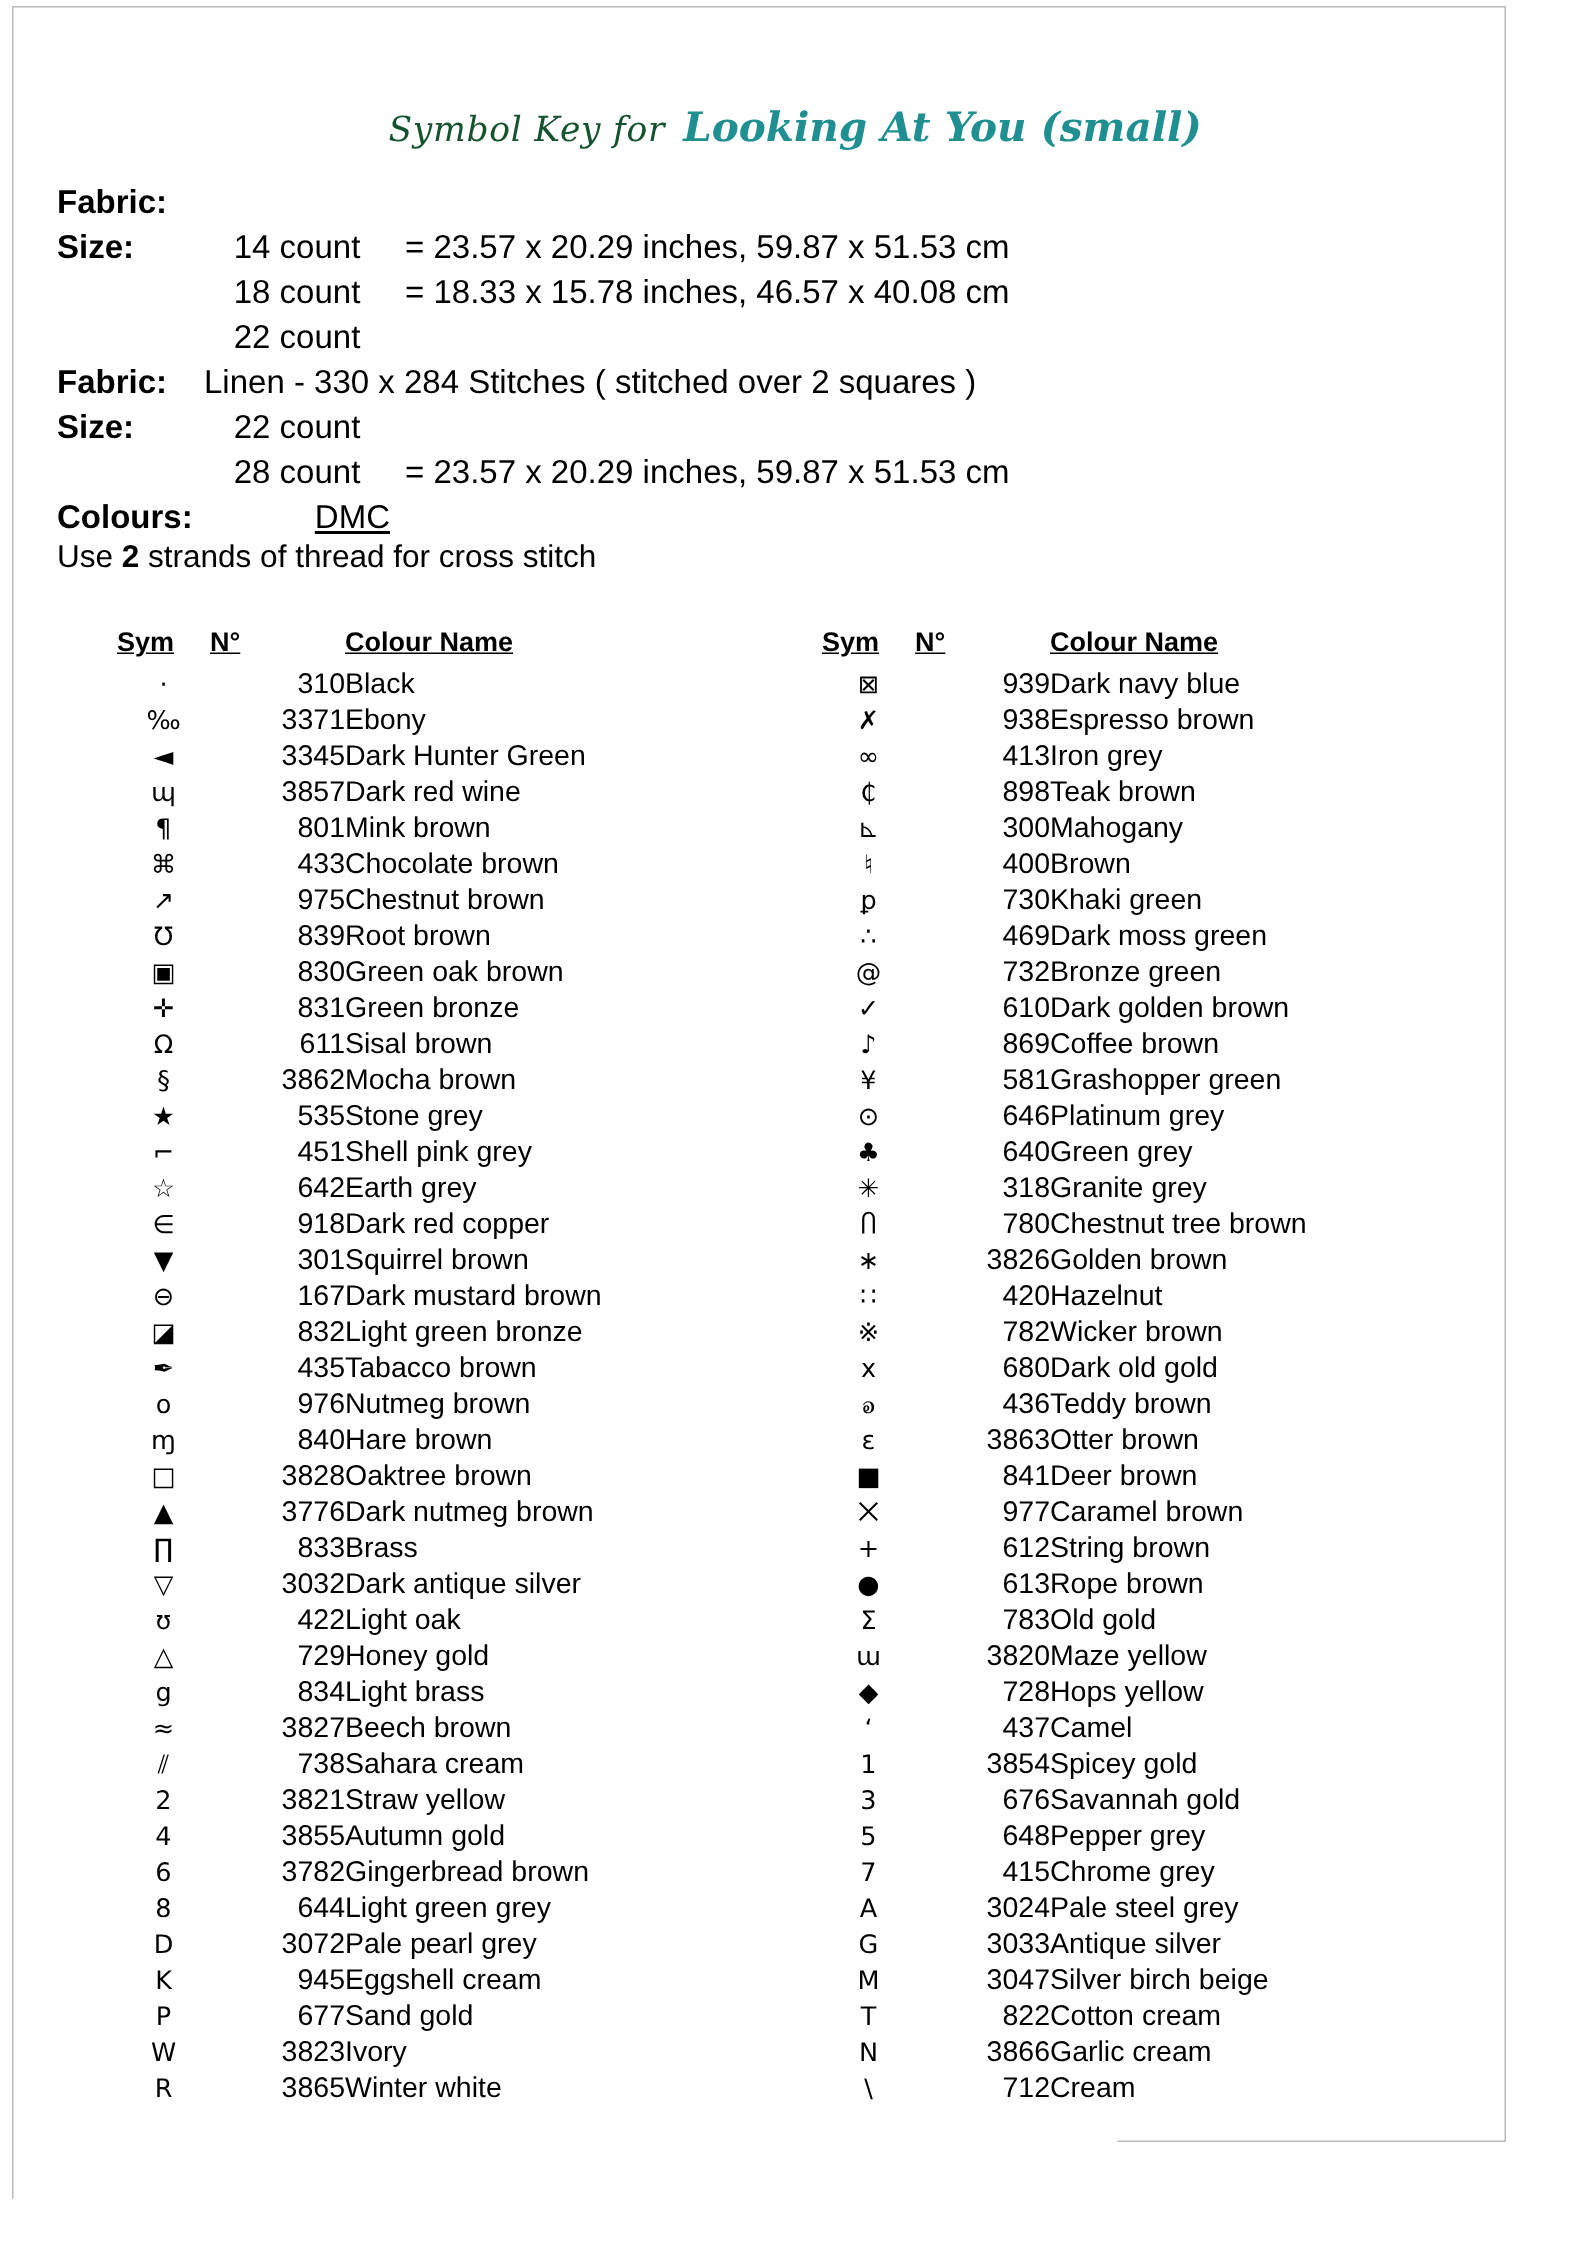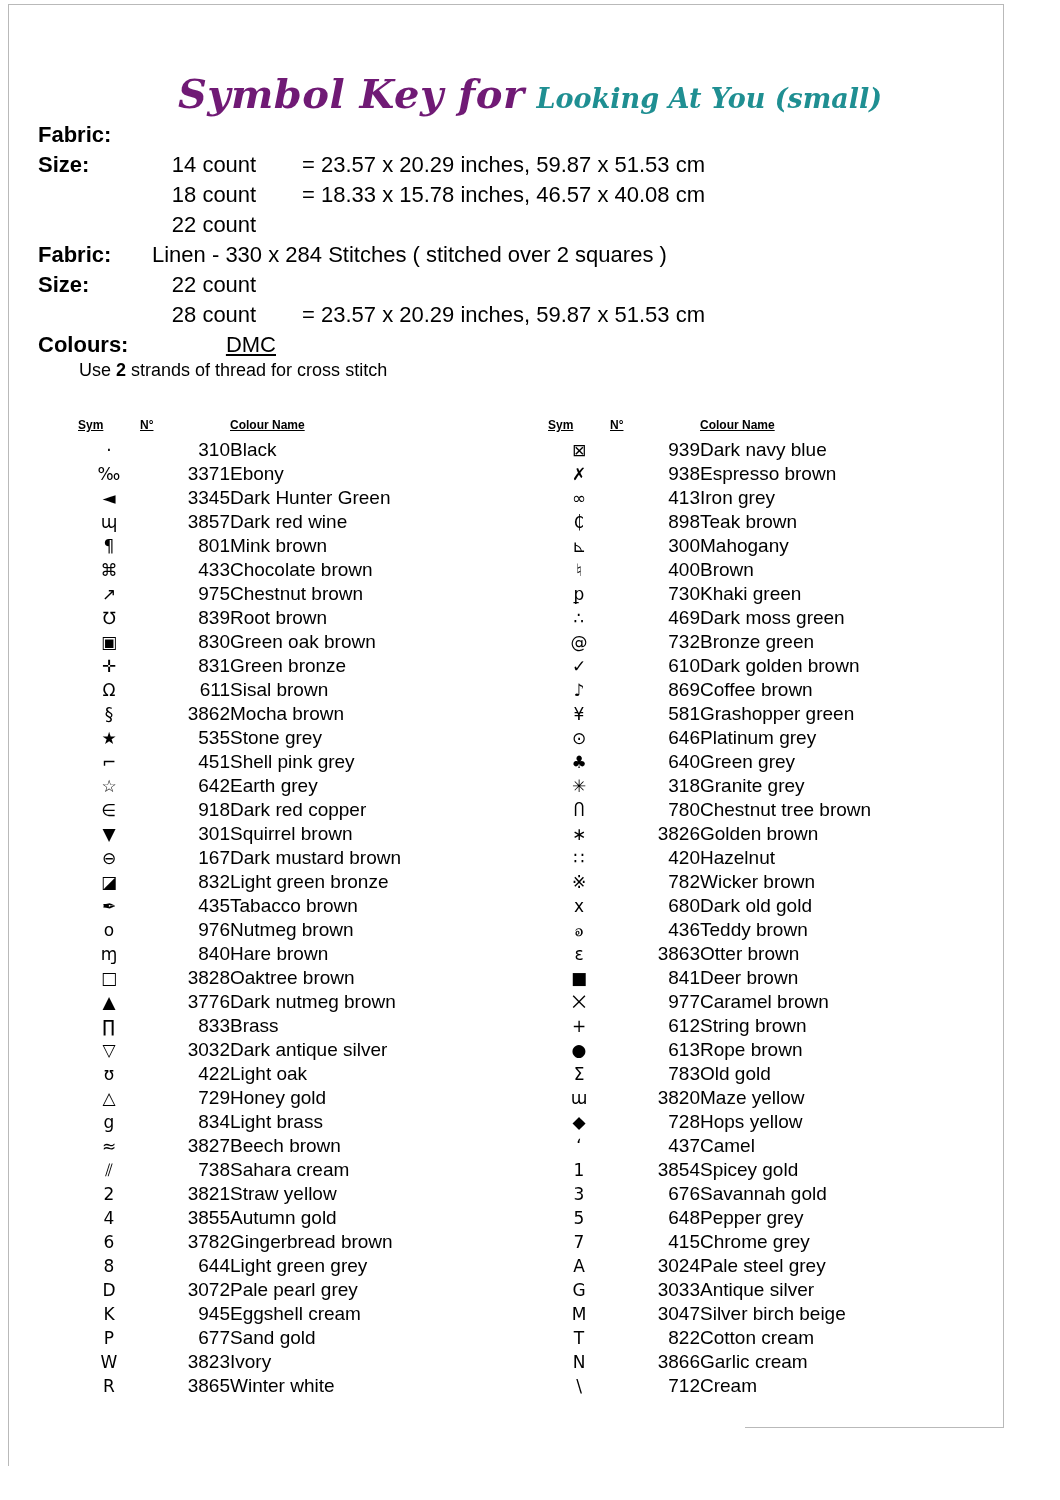--- a/index.html
+++ b/index.html
@@ -51,25 +51,25 @@
   
   .title-row {
     position: absolute;
     left: 0; top: 70px;
     width: 1060px;
     text-align: center;
     white-space: nowrap;
   }
   .title-main {
     font-family: "DejaVu Serif", serif;
-    font-weight: bold;
+    font-weight: normal;
     font-style: italic;
-    font-size: 40px;
+    font-size: 23px;
     letter-spacing: 0.5px;
-    color: #701a75;
+    color: #14532d;
   }
   .title-design {
     font-family: "DejaVu Serif", serif;
     font-weight: bold;
     font-style: italic;
     font-size: 27px;
     color: #1f8f92;
     margin-left: 12px;
   }
 
@@ -79,64 +79,62 @@
     left: 38px;
     top: 120px;
     width: 960px;
     font-size: 22px;
     line-height: 30px;
   }
   .info-line {
     display: flex;
     align-items: baseline;
     height: 30px;
-    gap: 16px;
   }
   .info-label {
     width: 98px;
     font-weight: bold;
     flex: 0 0 auto;
   }
   .info-indent {
     width: 134px;
     flex: 0 0 auto;
     text-align: center;
     padding-right: 10px;
     box-sizing: border-box;
   }
   .info-val {
     flex: 1 1 auto;
   }
   .strands {
     position: absolute;
     left: 38px;
     top: 360px;
-    font-size: 18px;
-    margin-left: 41px;
+    font-size: 21px;
   }
   .strands b { font-weight: bold; }
 
   
   .cols {
     position: absolute;
     left: 78px;
     top: 418px;
     width: 920px;
     display: flex;
   }
   .col { width: 470px; }
   .col.right { width: 450px; }
   table.key {
     border-collapse: collapse;
     font-size: 19px;
   }
   table.key th {
     font-weight: bold;
     text-decoration: underline;
-    font-size: 12px;
+    font-size: 18px;
     padding: 0 0 6px 0;
     text-align: left;
   }
   th.sym, td.sym {
     width: 62px;
     text-align: center;
   }
   th.num, td.num {
     width: 90px;
     text-align: right;

